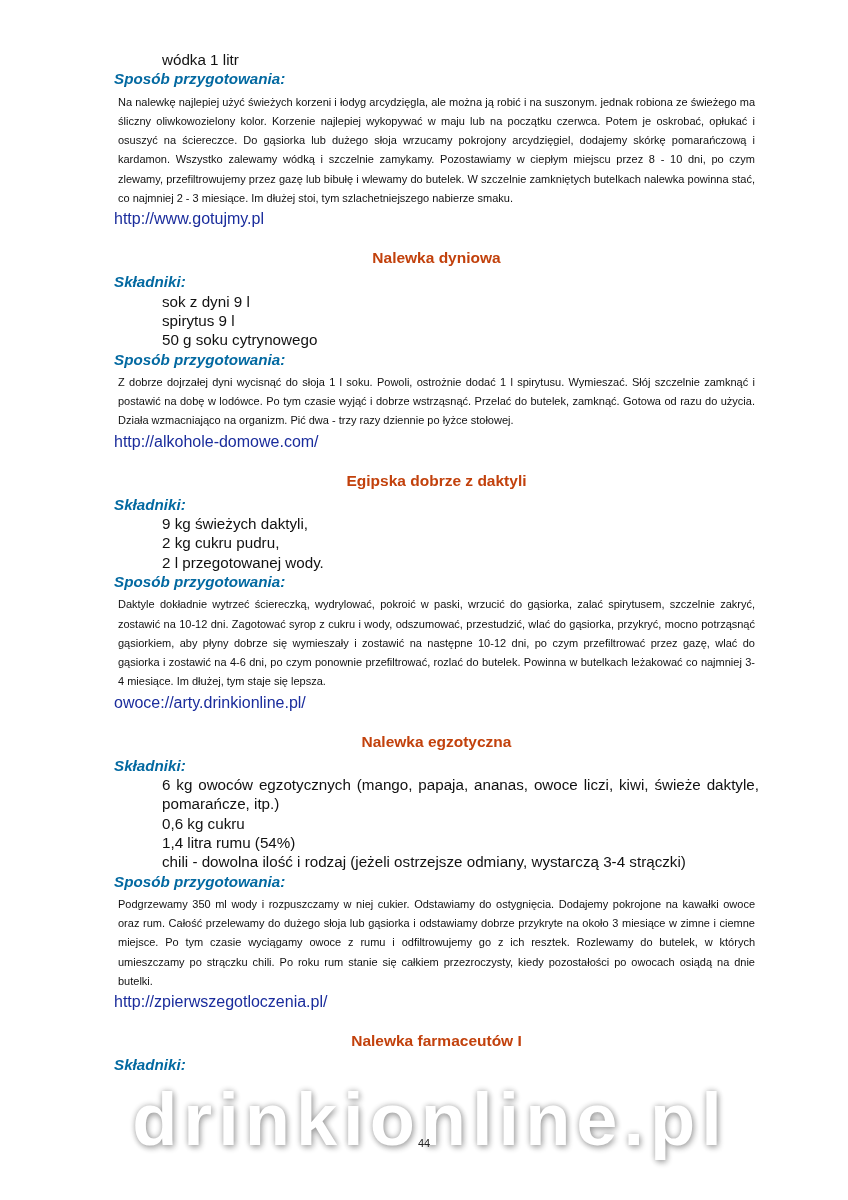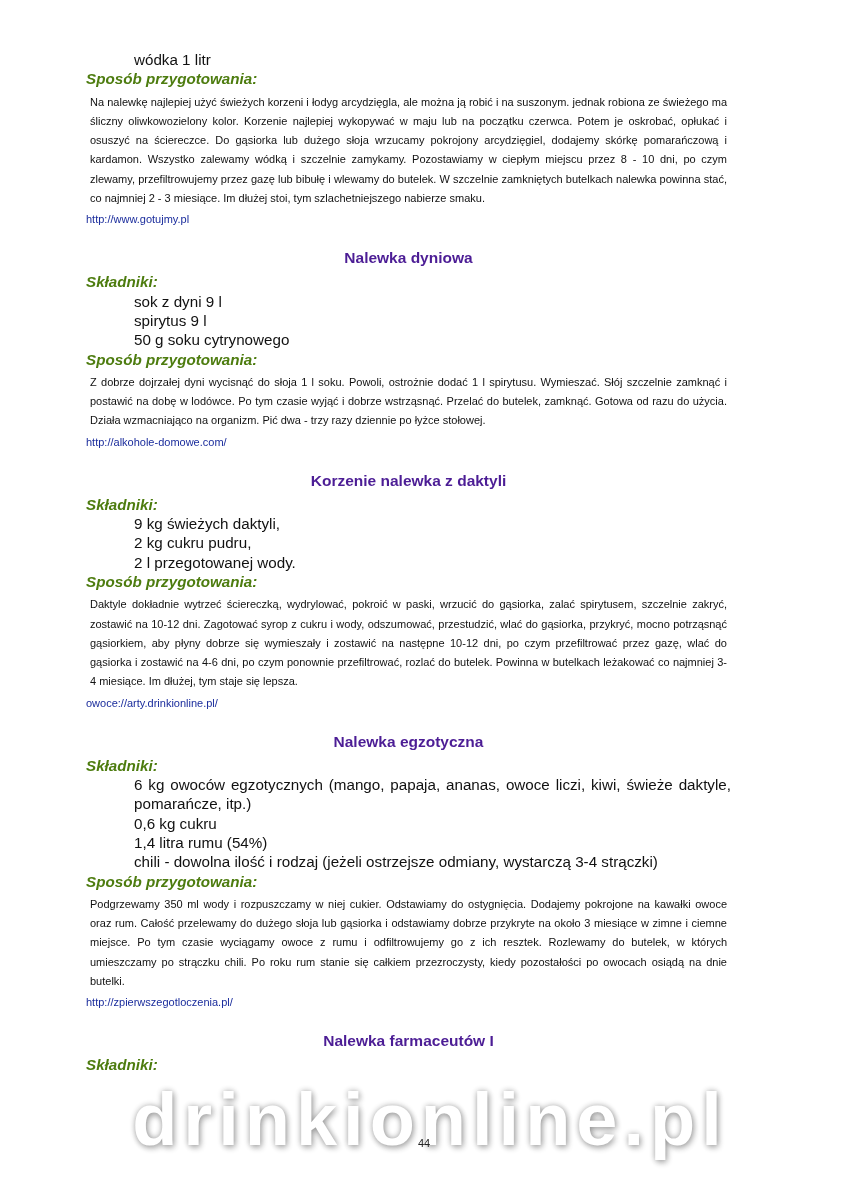--- a/index.html
+++ b/index.html
@@ -10,21 +10,21 @@
     body {
       width: 848px;
       height: 1200px;
       position: relative;
       overflow: hidden;
       font-family: "Liberation Sans", sans-serif;
       color: #111111;
     }
     .page {
       position: absolute;
-      left: 86px;
+      left: 114px;
       top: 50px;
       width: 645px;
     }
     .body-text {
       font-size: 11px;
       line-height: 19.3px;
       text-align: justify;
       margin: 4px;
     }
     .ingredients {
@@ -32,35 +32,35 @@
       padding: 0 0 0 48px;
       list-style: none;
       font-size: 15.2px;
       line-height: 19.3px;
       text-align: justify;
     }
     .ingredients li { margin: 0; }
     .label {
       font-style: italic;
       font-weight: bold;
-      color: #4d7c0f;
+      color: #0369a1;
       font-size: 15.2px;
       line-height: 19.3px;
       margin: 0;
     }
     .link {
-      font-size: 11px;
+      font-size: 16px;
       line-height: 14px;
       color: #1a2c9c;
       text-decoration: none;
       display: block;
       margin: 0 0 2px 0;
     }
     .recipe-title {
-      color: #4c1d95;
+      color: #c2410c;
       font-weight: bold;
       font-size: 15.5px;
       text-align: center;
       margin: 22px 0 4px 0;
       line-height: 20px;
     }
     .watermark {
       position: absolute;
       left: 100px;
       top: 1080px;
@@ -107,21 +107,21 @@
       <li>sok z dyni 9 l</li>
       <li>spirytus 9 l</li>
       <li>50 g soku cytrynowego</li>
     </ul>
     <p class="label">Sposób przygotowania:</p>
     <p class="body-text">Z dobrze dojrzałej dyni wycisnąć do słoja 1 l soku. Powoli, ostrożnie dodać 1 l spirytusu. Wymieszać. Słój szczelnie zamknąć i postawić na dobę w lodówce. Po tym czasie wyjąć i dobrze wstrząsnąć. Przelać do butelek, zamknąć. Gotowa od razu do użycia. Działa wzmacniająco na organizm. Pić dwa - trzy razy dziennie po łyżce stołowej.</p>
     <a class="link" href="#">http://alkohole-domowe.com/</a>
   </section>
 
   <section>
-    <h2 class="recipe-title">Korzenie nalewka z daktyli</h2>
+    <h2 class="recipe-title">Egipska dobrze z daktyli</h2>
     <p class="label">Składniki:</p>
     <ul class="ingredients">
       <li>9 kg świeżych daktyli,</li>
       <li>2 kg cukru pudru,</li>
       <li>2 l przegotowanej wody.</li>
     </ul>
     <p class="label">Sposób przygotowania:</p>
     <p class="body-text">Daktyle dokładnie wytrzeć ściereczką, wydrylować, pokroić w paski, wrzucić do gąsiorka, zalać spirytusem, szczelnie zakryć, zostawić na 10-12 dni. Zagotować syrop z cukru i wody, odszumować, przestudzić, wlać do gąsiorka, przykryć, mocno potrząsnąć gąsiorkiem, aby płyny dobrze się wymieszały i zostawić na następne 10-12 dni, po czym przefiltrować przez gazę, wlać do gąsiorka i zostawić na 4-6 dni, po czym ponownie przefiltrować, rozlać do butelek. Powinna w butelkach leżakować co najmniej 3-4 miesiące. Im dłużej, tym staje się lepsza.</p>
     <a class="link" href="#">owoce://arty.drinkionline.pl/</a>
   </section>

